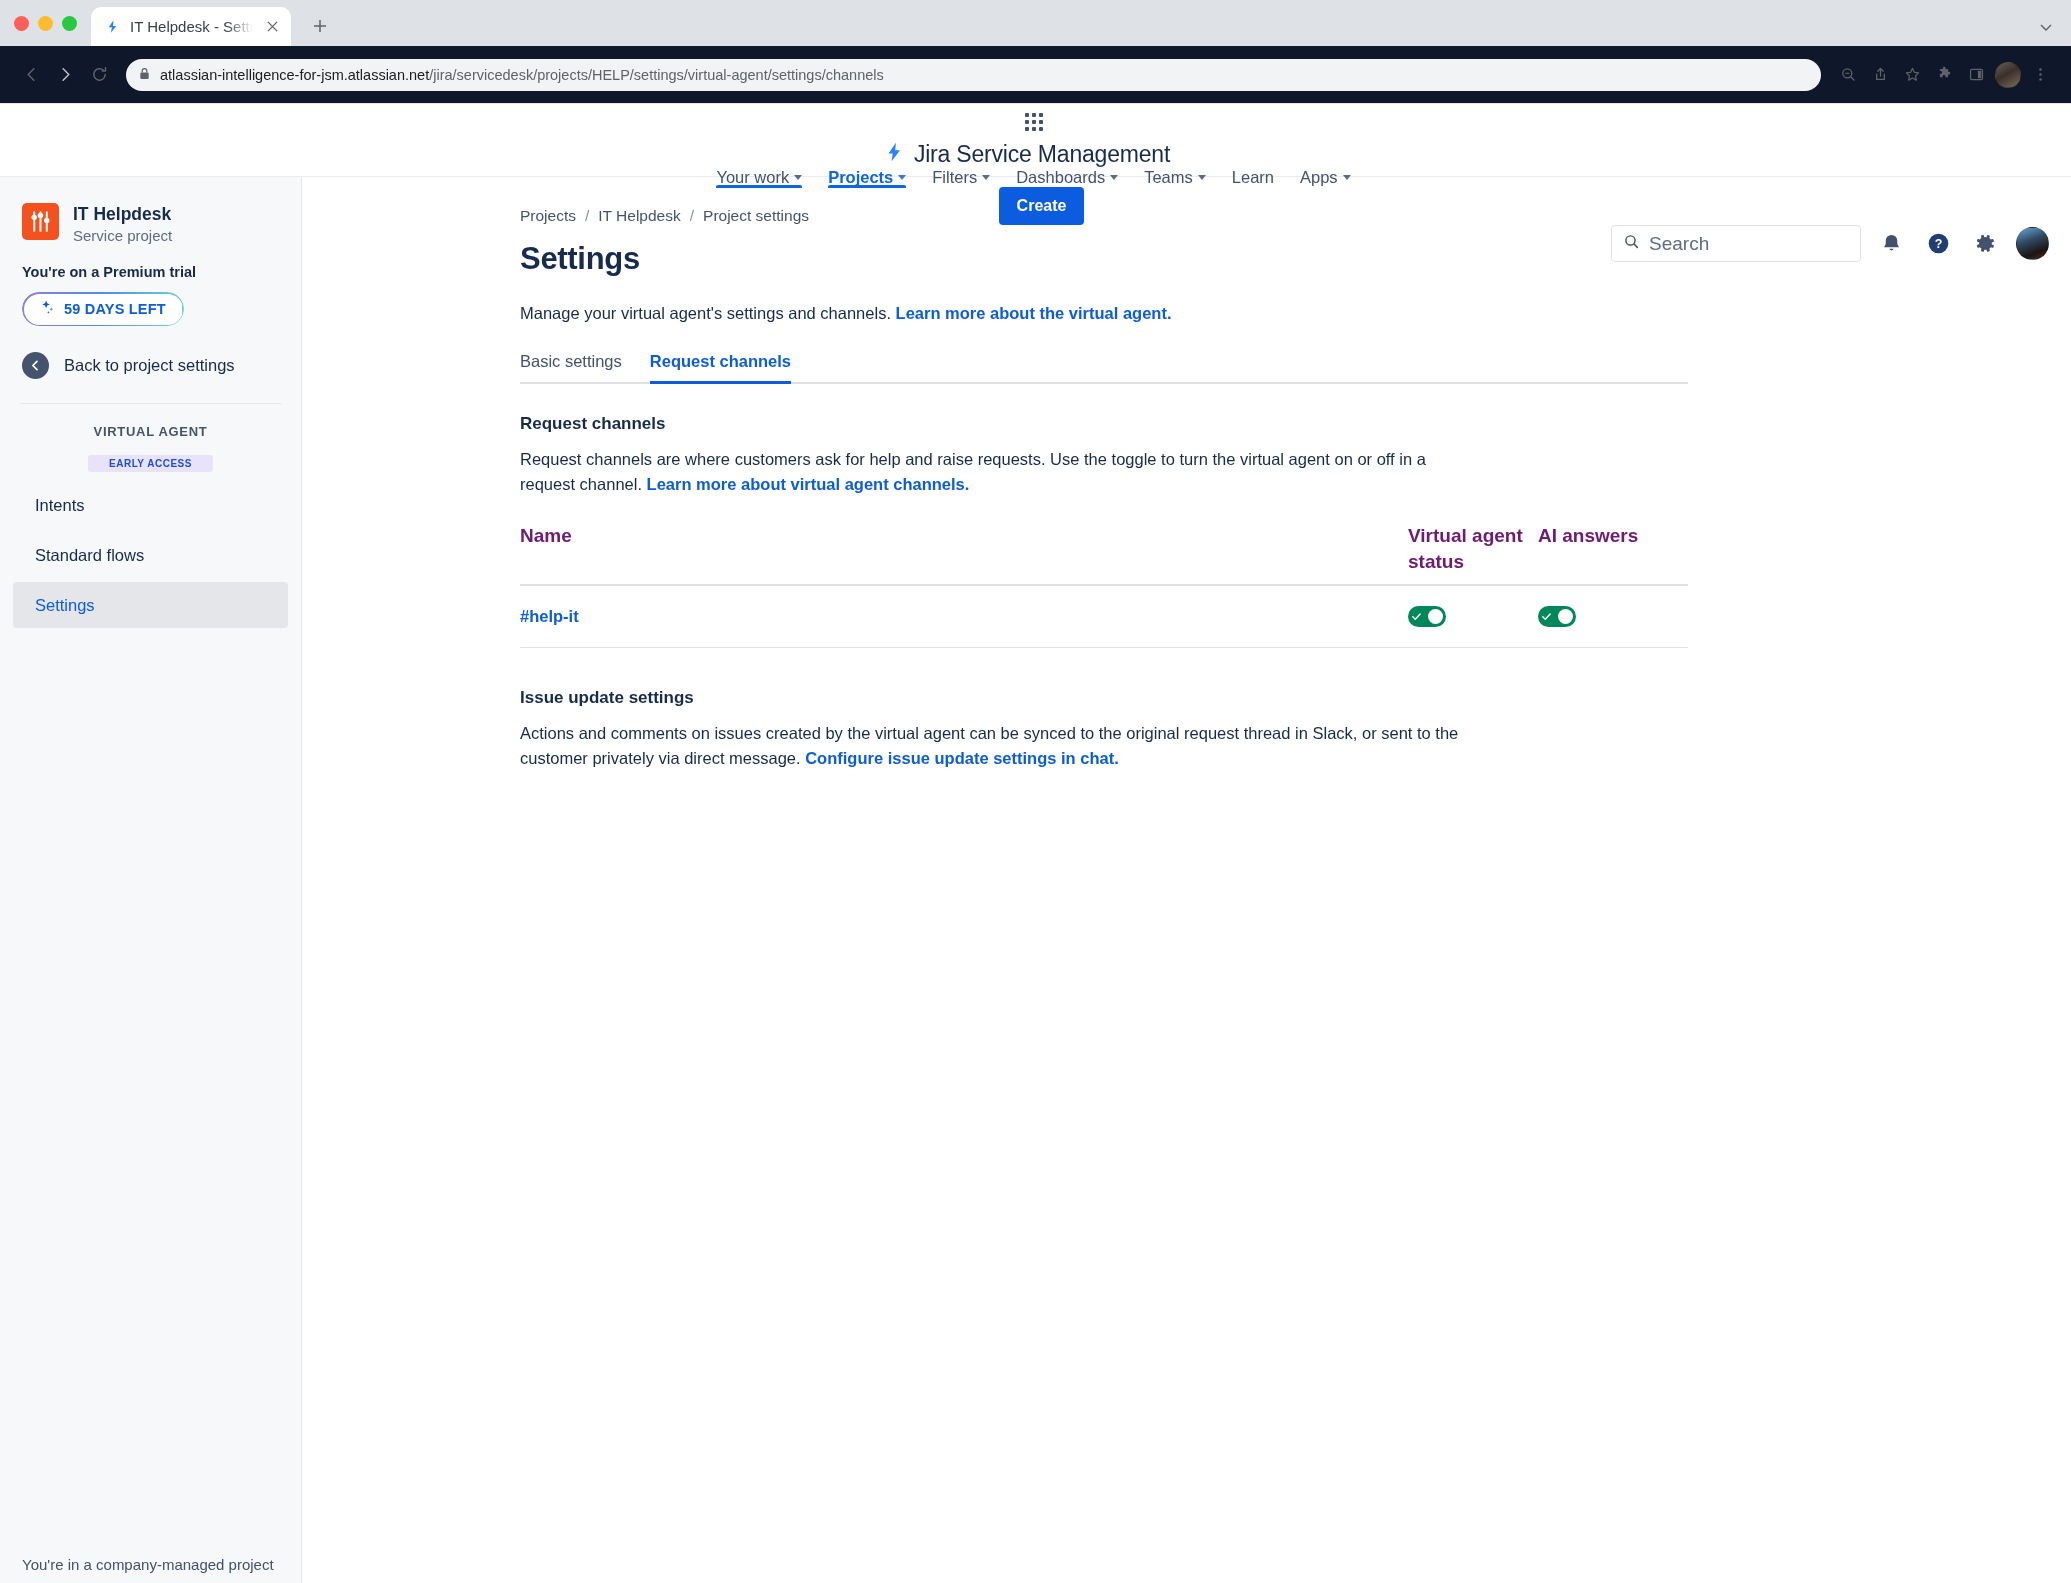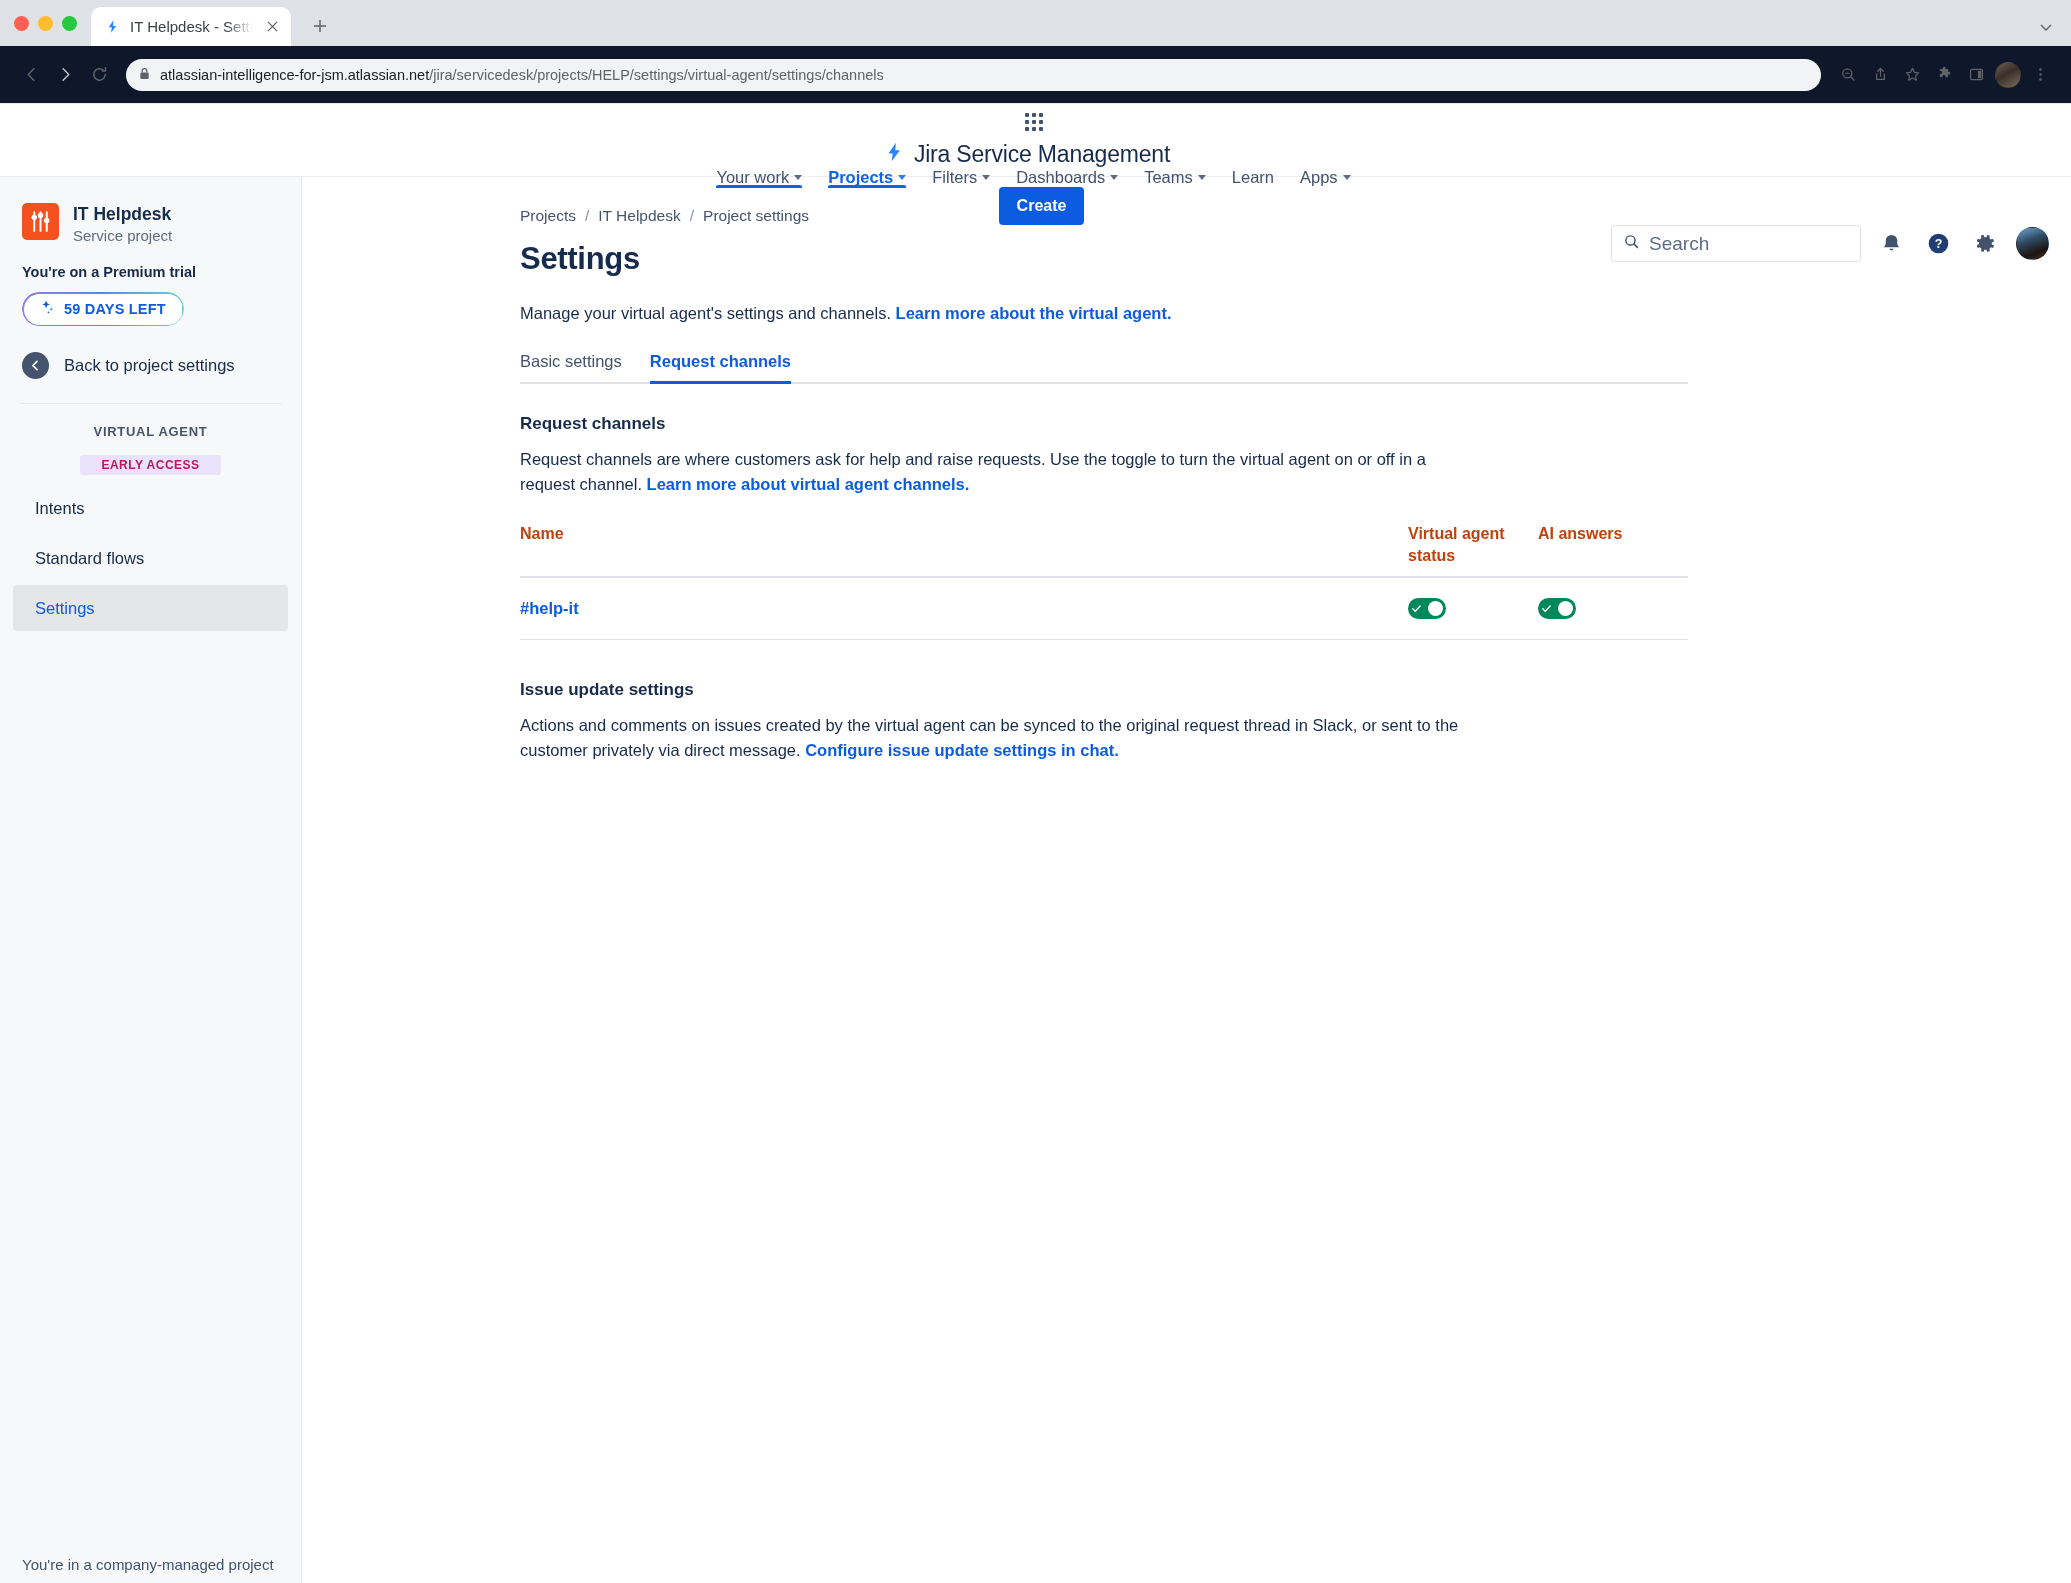--- a/index.html
+++ b/index.html
@@ -155,21 +155,21 @@
   .back-label { font-size: 16.5px; color: #172b4d; }
   .sb-divider { height: 1px; background: #e4e6ea; margin: 0 20px; }
 
   .sb-section-head {
     display: flex; align-items: center; gap: 16px;
     padding: 20px 22px 8px 22px;
     flex-direction: column;
   }
   .sb-section-title { font-size: 13px; font-weight: 700; letter-spacing: .7px; color: #44546f; }
   .lozenge {
-    background: #e9e2fb; color: #be185d; font-size: 12px; font-weight: 700;
+    background: #e9e2fb; color: #1d4ed8; font-size: 10px; font-weight: 700;
     letter-spacing: .5px; padding: 3px 21px; border-radius: 3px;
   }
   .sb-item {
     height: 46px; display: flex; align-items: center;
     padding: 0 22px; margin: 2px 13px; border-radius: 4px;
     font-size: 16.5px; color: #172b4d; cursor: pointer;
   }
   .sb-item.active { background: #e4e6ea; color: #0c5ce0; font-weight: 500; }
   .sb-footer {
     margin-top: auto; padding: 0 22px 22px 22px;
@@ -202,21 +202,21 @@
 
   .section { margin-top: 30px; }
   .section-title { font-size: 17px; font-weight: 700; color: #172b4d; margin-bottom: 13px; }
   .section-body { font-size: 16.5px; color: #172b4d; line-height: 1.52; max-width: 1130px; }
 
   .table { width: 1168px; margin-top: 26px; }
   .table-head {
     display: flex; align-items: flex-start;
     border-bottom: 2px solid #dfe1e6; padding-bottom: 10px;
   }
-  .th { font-size: 16px; font-weight: 700; color: #c2410c; line-height: 1.35; }
+  .th { font-size: 19px; font-weight: 700; color: #701a75; line-height: 1.35; }
   .th.name { flex: 1 1 auto; }
   .th.c1 { flex: 0 0 130px; }
   .th.c2 { flex: 0 0 150px; }
   .table-row {
     display: flex; align-items: center; height: 62px;
     border-bottom: 1px solid #dfe1e6;
   }
   .td { display: flex; align-items: center; }
   .td.name { flex: 1 1 auto; }
   .td.c1 { flex: 0 0 130px; }

